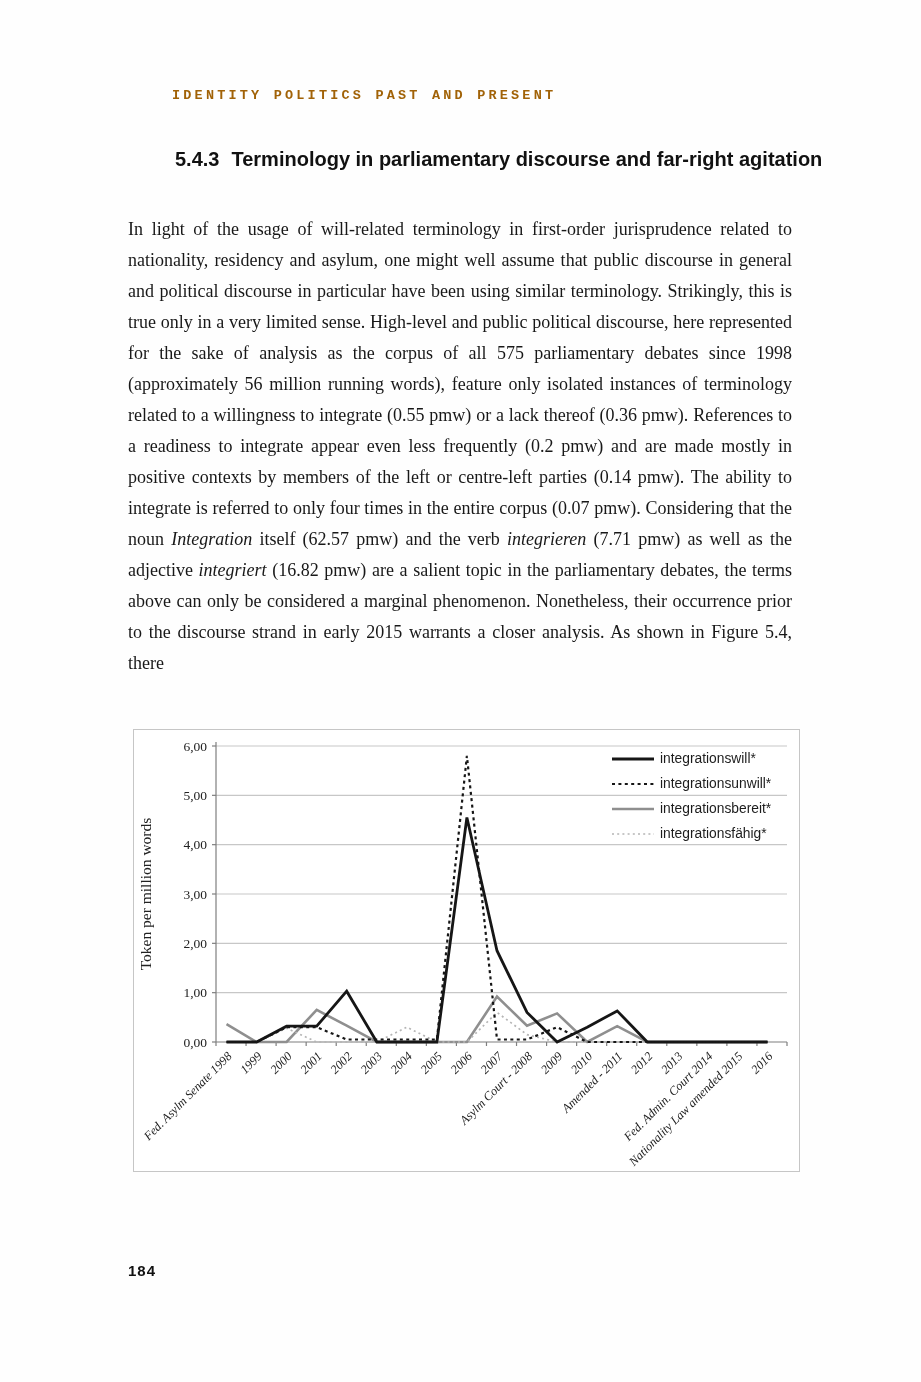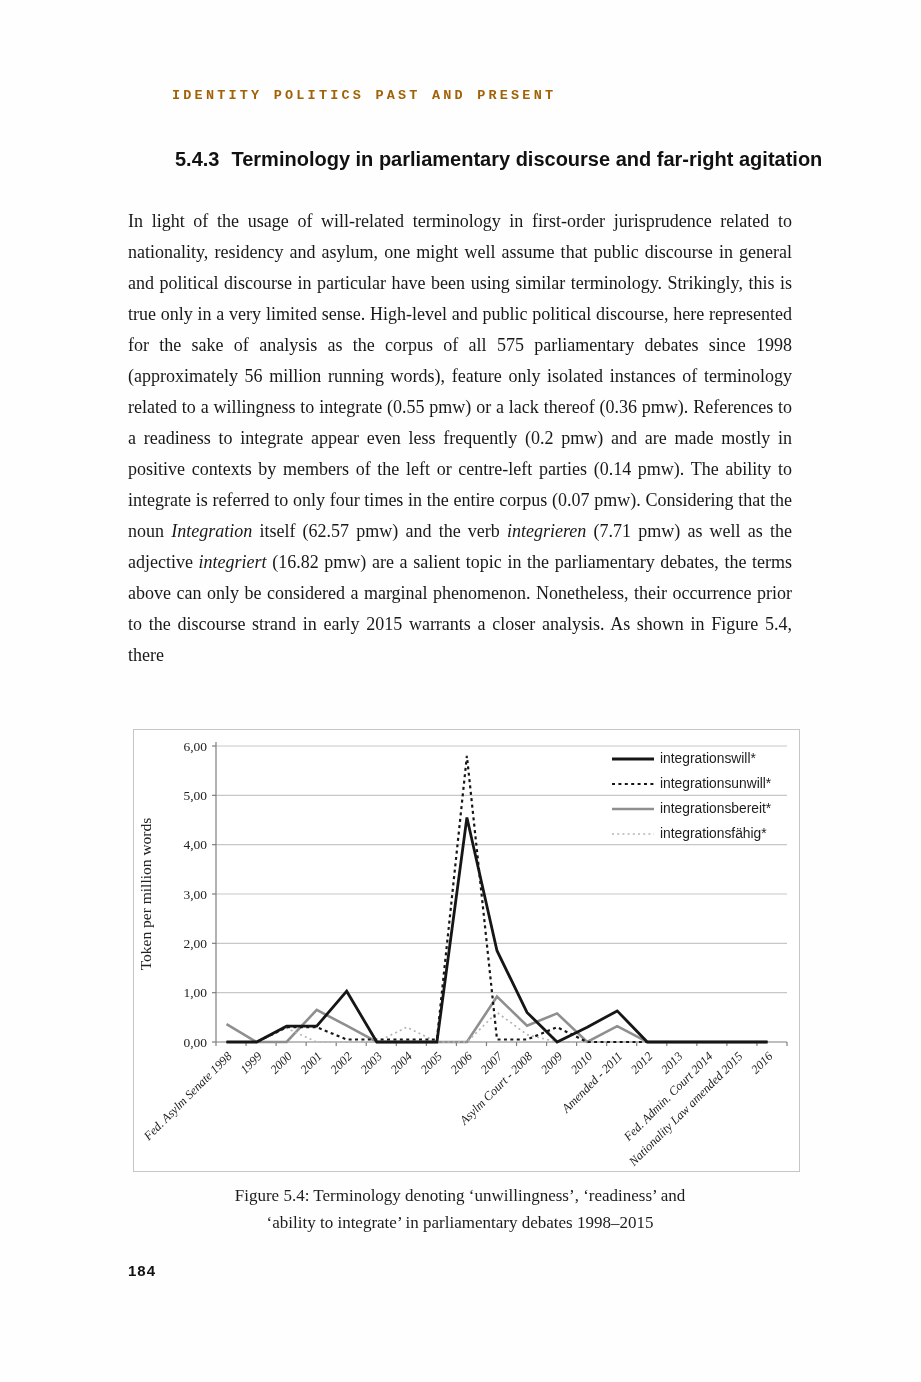--- a/index.html
+++ b/index.html
@@ -13,21 +13,21 @@
     font-family:Liberation Mono, monospace;
     font-size:13.5px; font-weight:bold; letter-spacing:3.2px; color:#a16207;margin-left:44px;
   }
   .section-heading{
     position:absolute; left:127px; top:148px; width:690px;
     font-family:"Liberation Sans", sans-serif;
     font-size:20px; font-weight:600; color:#111;margin-left:48px;
   }
   .section-heading .h-num{margin-right:12px;}
   .body-paragraph{
-    position:absolute; left:128px; top:188px; width:664px;
+    position:absolute; left:128px; top:196px; width:664px;
     font-size:18px; line-height:31px; text-align:justify; color:#181818;
   }
   .body-paragraph .it{font-style:italic;}
   .figure-box{
     position:absolute; left:133px; top:729px; width:667px; height:443px;
     border:1px solid #c6c6c6; background:#fff; box-sizing:border-box;
   }
   .figure-box svg{display:block;}
   .figure-caption{
     position:absolute; left:100px; top:1182px; width:720px;
@@ -136,20 +136,16 @@
           <line x1="478" x2="520" y1="54" y2="54" stroke="#161616" stroke-width="2.2" stroke-dasharray="3 3.4"></line>
           <text x="526" y="58" font-size="13.8" font-family="&quot;Liberation Sans&quot;, sans-serif" fill="#1c1c1c">integrationsunwill*</text>
           <line x1="478" x2="520" y1="79" y2="79" stroke="#8f8f8f" stroke-width="2.6"></line>
           <text x="526" y="83" font-size="13.8" font-family="&quot;Liberation Sans&quot;, sans-serif" fill="#1c1c1c">integrationsbereit*</text>
           <line x1="478" x2="520" y1="104" y2="104" stroke="#b5b5b5" stroke-width="1.7" stroke-dasharray="2 3.2"></line>
           <text x="526" y="108" font-size="13.8" font-family="&quot;Liberation Sans&quot;, sans-serif" fill="#1c1c1c">integrationsfähig*</text>
         </g>
       </svg>
     </div>
 
-  <div class="figure-caption">
-    <div>Figure 5.4: Terminology denoting ‘unwillingness’, ‘readiness’ and</div>
-    <div>‘ability to integrate’ in parliamentary debates 1998–2015</div>
-  </div>
 
   <div class="page-number">184</div>
 
 </div>
 
 </body></html>

